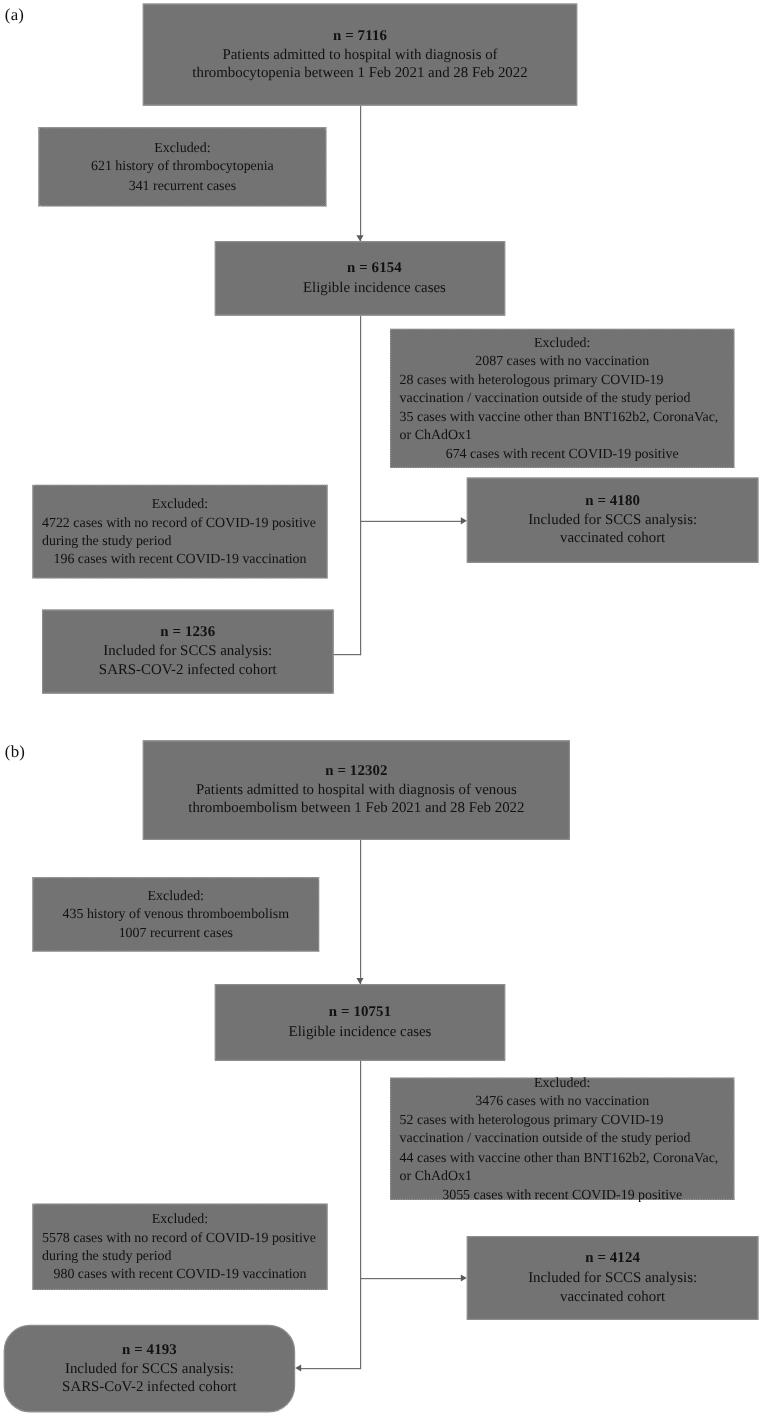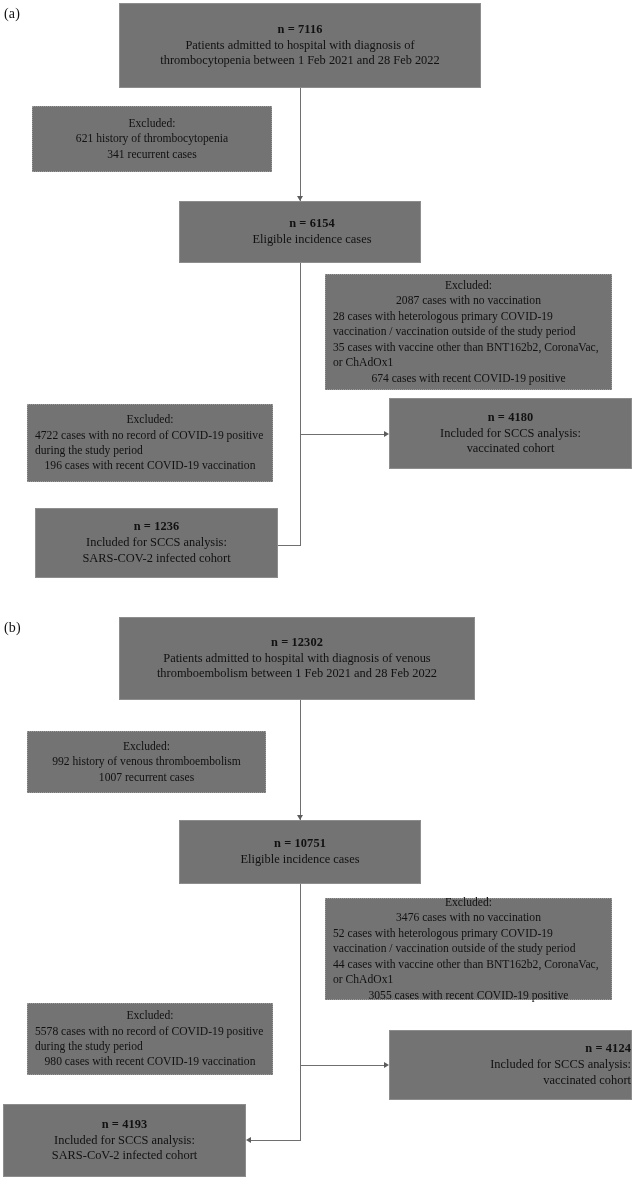--- a/index.html
+++ b/index.html
@@ -156,21 +156,21 @@
     <span class="nline bold">n = 12302</span>
     <span class="nline">Patients admitted to hospital with diagnosis of venous</span>
     <span class="nline">thromboembolism between 1 Feb 2021 and 28 Feb 2022</span>
   </div>
 
   <div class="conn v" style="left:300px; top:700px; height:120px;"></div>
   <div class="arrow down" style="left:297px; top:815px;"></div>
 
   <div class="node dotted" style="left:27px; top:731px; width:239px; height:62px;">
     <span class="nline">Excluded:</span>
-    <span class="nline">992 history of venous thromboembolism</span>
+    <span class="nline">435 history of venous thromboembolism</span>
     <span class="nline">1007 recurrent cases</span>
   </div>
 
   <div class="node solid" style="left:179px; top:820px; width:242px; height:64px;">
     <span class="nline bold">n = 10751</span>
     <span class="nline">Eligible incidence cases</span>
   </div>
 
   <div class="conn v" style="left:300px; top:884px; height:256px;"></div>
   <div class="conn h" style="left:300px; top:1065px; width:85px;"></div>
@@ -185,25 +185,25 @@
     <span class="nline">44 cases with vaccine other than BNT162b2, CoronaVac, or ChAdOx1</span>
     <span class="nline">3055 cases with recent COVID-19 positive</span>
   </div>
 
   <div class="node dotted" style="left:27px; top:1003px; width:246px; height:72px;">
     <span class="nline">Excluded:</span>
     <span class="nline">5578 cases with no record of COVID-19 positive during the study period</span>
     <span class="nline">980 cases with recent COVID-19 vaccination</span>
   </div>
 
-  <div class="node solid" style="left:389px; top:1030px; width:243px; height:70px;align-items:flex-end;">
+  <div class="node solid" style="left:389px; top:1030px; width:243px; height:70px;">
     <span class="nline bold">n = 4124</span>
     <span class="nline">Included for SCCS analysis:</span>
     <span class="nline">vaccinated cohort</span>
   </div>
 
-  <div class="node solid" style="left:3px; top:1104px; width:243px; height:73px;">
+  <div class="node solid" style="left:3px; top:1104px; width:243px; height:73px;border-radius:22px;">
     <span class="nline bold">n = 4193</span>
     <span class="nline">Included for SCCS analysis:</span>
     <span class="nline">SARS-CoV-2 infected cohort</span>
   </div>
 
 </div>
 
 </body></html>

